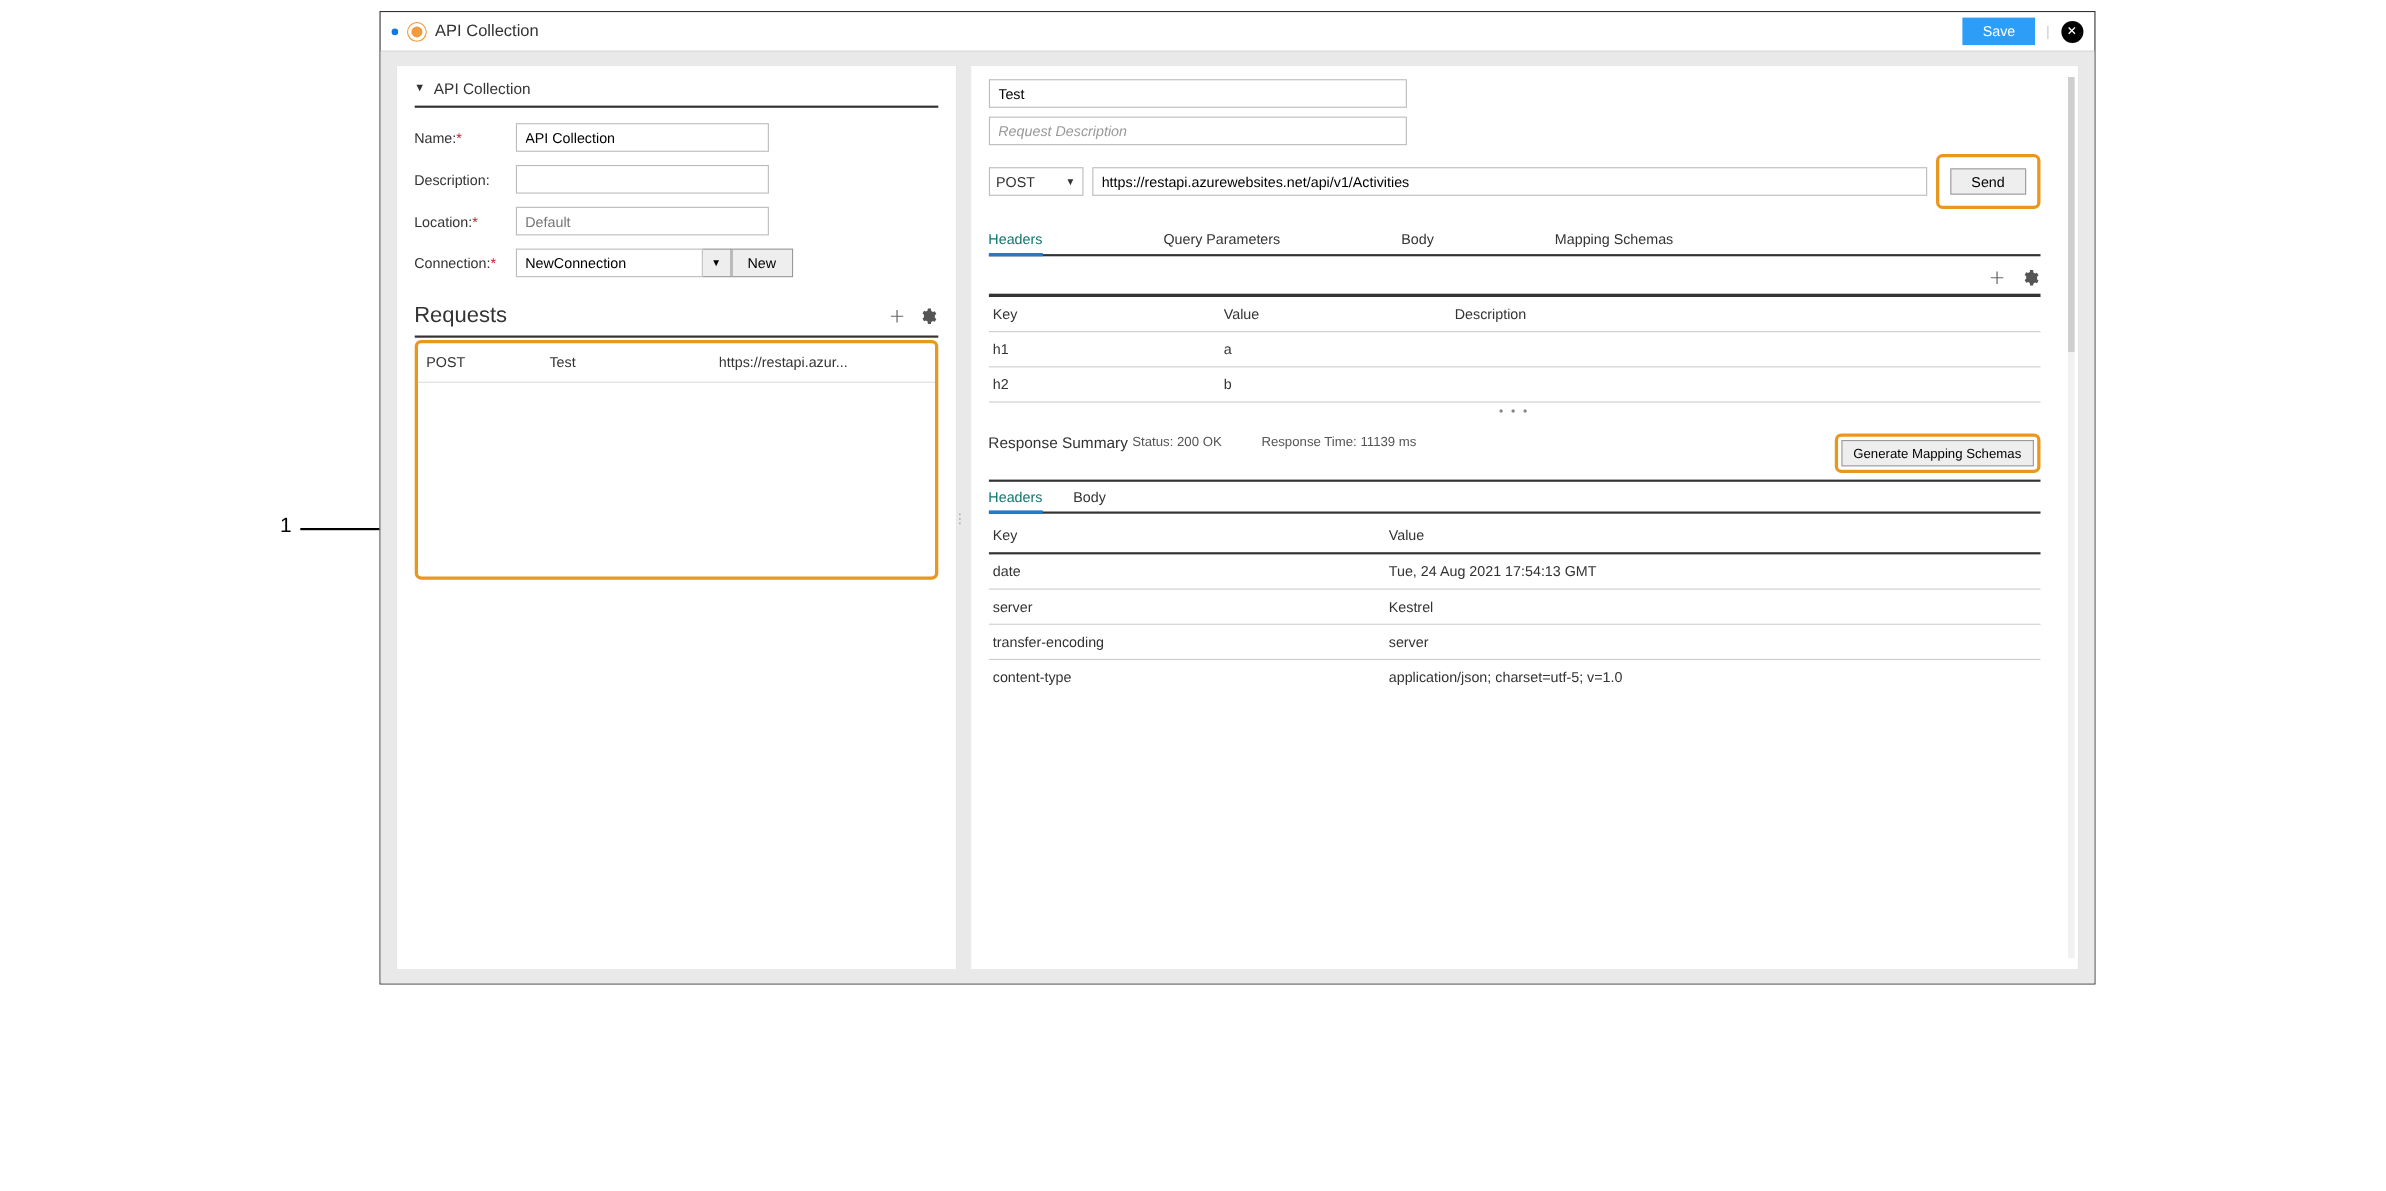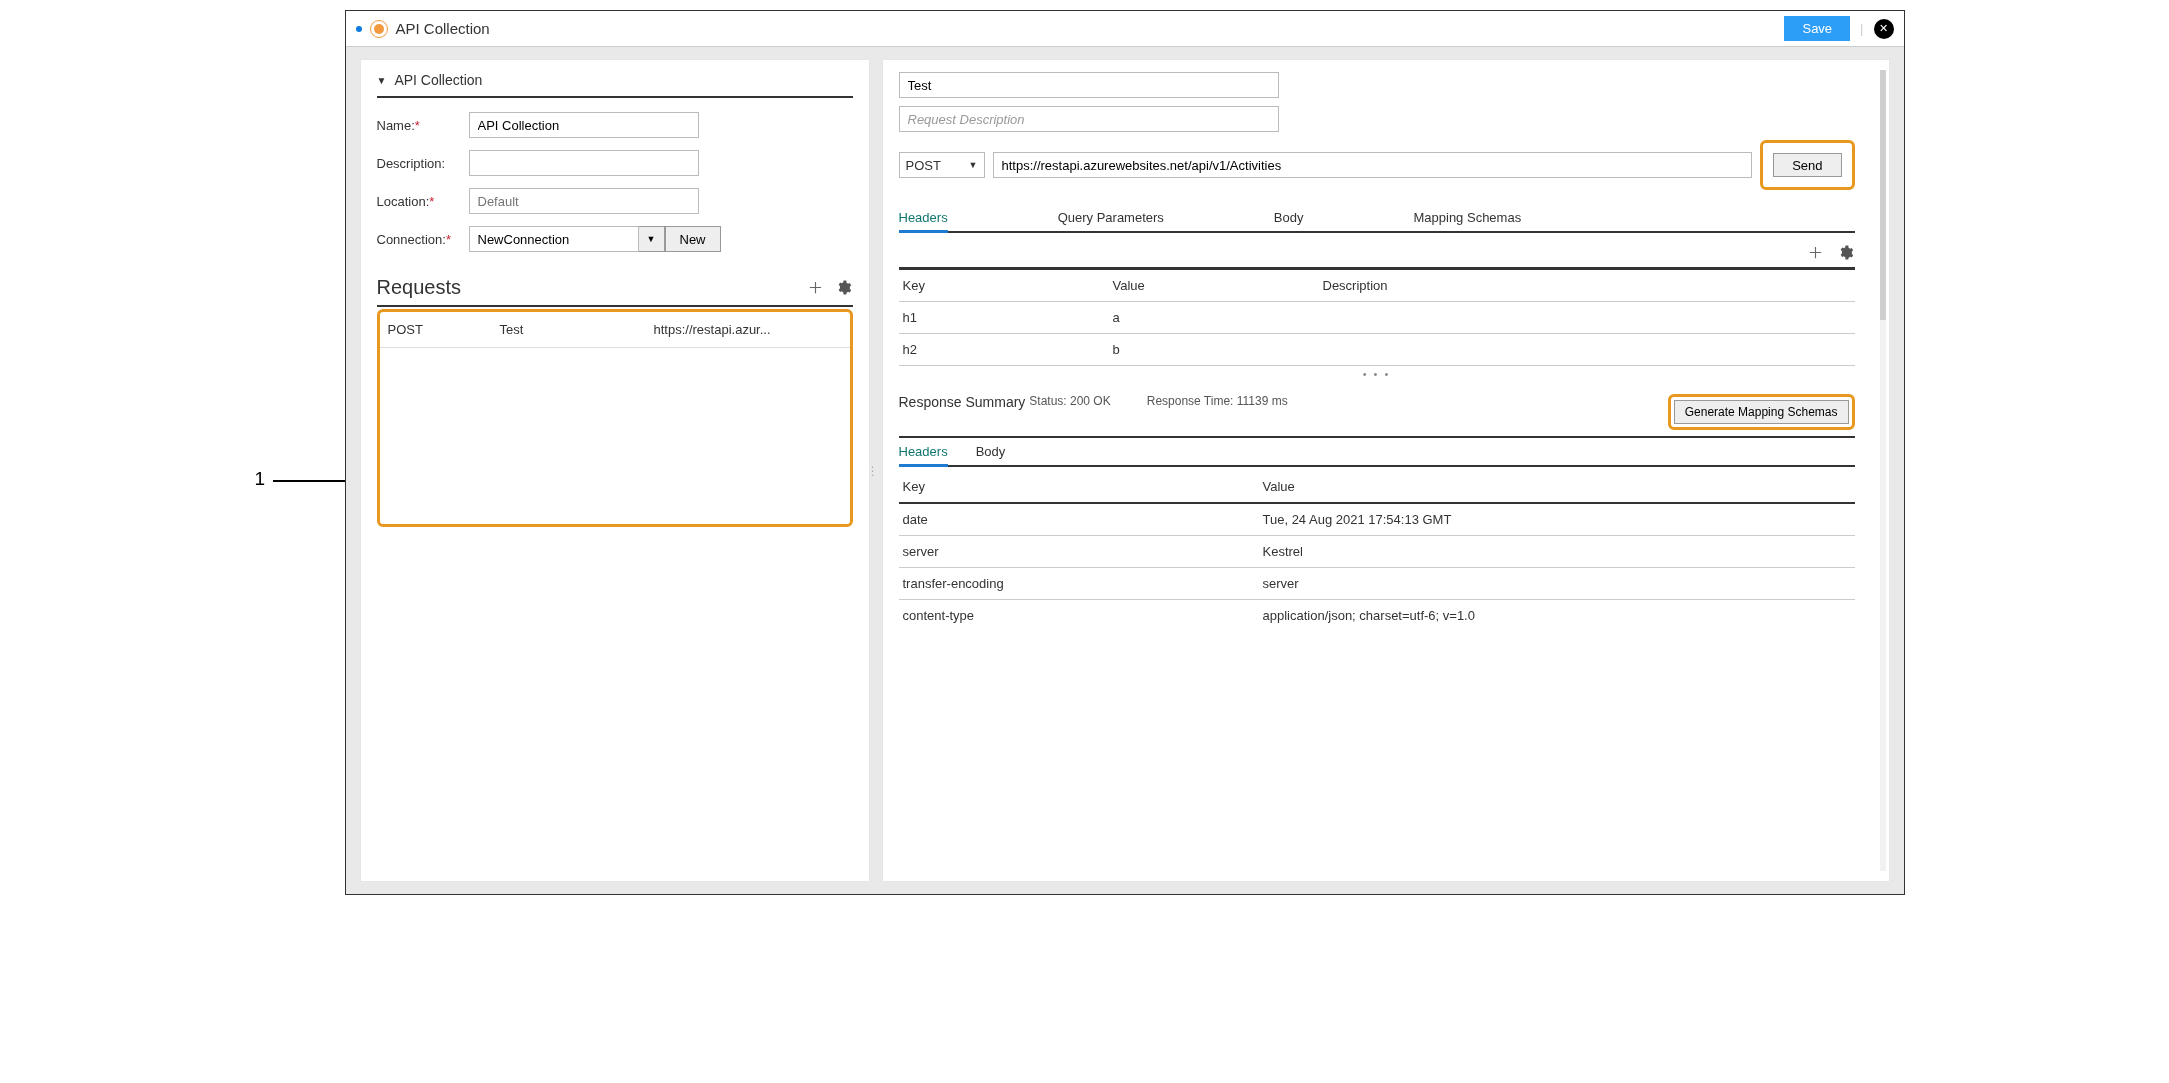--- a/index.html
+++ b/index.html
@@ -245,19 +245,19 @@
       <div class="resp-row">
         <span class="rcol1">server</span>
         <span class="rcol2">Kestrel</span>
       </div>
       <div class="resp-row">
         <span class="rcol1">transfer-encoding</span>
         <span class="rcol2">server</span>
       </div>
       <div class="resp-row" style="border-bottom:none;">
         <span class="rcol1">content-type</span>
-        <span class="rcol2">application/json; charset=utf-6; v=1.0</span>
+        <span class="rcol2">application/json; charset=utf-5; v=1.0</span>
       </div>
       </div>
     </div>
   </div>
 </div>
 </div>
 
 </body></html>

